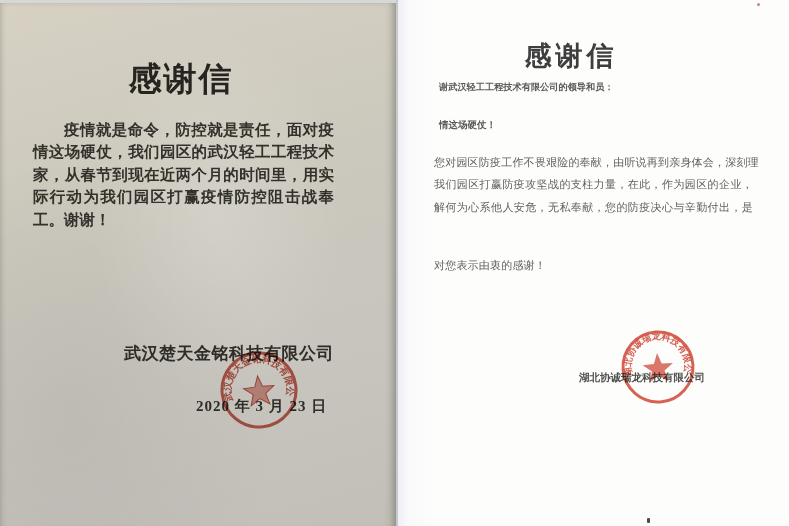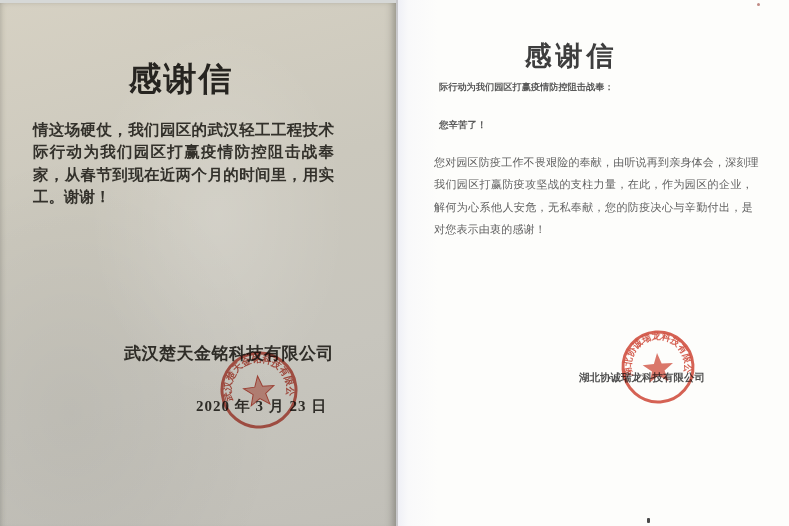--- a/index.html
+++ b/index.html
@@ -62,21 +62,21 @@
     font-size:9.5px;font-weight:600;color:#595959;
   }
   .page-right .body{
     position:absolute;left:36px;top:151px;width:319px;
     font-size:11px;line-height:22.4px;letter-spacing:.2px;color:#606060;font-weight:500;
   }
   .page-right .body .ln{
     text-align:justify;text-align-last:justify;text-justify:inter-character;
     white-space:nowrap;
   }
-  .page-right .body .ln.last{text-align:left;text-align-last:left;}
+  .page-right .body .ln.last{text-align:left;text-align-last:left;margin-top:36px;}
   .page-right .signature{
     position:absolute;left:181px;top:371px;
     font-size:10.5px;font-weight:600;color:#4f4f4f;
   }
   .artifact-dot{
     position:absolute;left:249px;top:518px;width:3px;height:5px;background:#4a4a4a;border-radius:1px;
   }
   .artifact-speck{
     position:absolute;left:359px;top:3px;width:3px;height:3px;background:#c08a84;border-radius:50%;
   }
@@ -86,44 +86,45 @@
   .seal-right{left:200px;top:307px;transform:rotate(-4deg);}
   .seal text{font-family:"Liberation Serif","DejaVu Serif",serif;font-weight:bold;}
 </style>
 </head>
 <body>
 
 <div class="page-left">
   <div class="title">感谢信</div>
 
   <div class="body">
+    <div class="ln first">疫情就是命令，防控就是责任，面对疫</div>
     <div class="ln">情这场硬仗，我们园区的武汉轻工工程技术</div>
+    <div class="ln">家，从春节到现在近两个月的时间里，用实</div>
     <div class="ln">际行动为我们园区打赢疫情防控阻击战奉</div>
-    <div class="ln">家，从春节到现在近两个月的时间里，用实</div>
     <div class="ln last">工。谢谢！</div>
   </div>
 
   <div class="signature">武汉楚天金铭科技有限公司</div>
   <div class="date">2020 年 3 月 23 日</div>
 
   <svg class="seal seal-left" width="120" height="120" viewBox="0 0 120 120">
     <circle cx="60" cy="60" r="37" fill="none" stroke="#bf3a2b" stroke-width="3" opacity="0.9"></circle>
     <path id="arcL" d="M33.7,69.6 A28,28 0 1 1 86.3,69.6" fill="none"></path>
     <text font-size="9.5" fill="#bf3a2b" opacity="0.95">
       <textPath href="#arcL" startOffset="2">武汉楚天金铭科技有限公司</textPath>
     </text>
     <polygon points="60,46 63.9,56.7 75.2,57.1 66.3,64.0 69.4,74.9 60,68.6 50.6,74.9 53.7,64.0 44.8,57.1 56.1,56.7" fill="#c4402e" fill-opacity="0.55" stroke="#bf3a2b" stroke-width="1"></polygon>
   </svg>
 </div>
 
 <div class="page-right">
   <div class="title">感谢信</div>
 
-  <div class="salutation">际行动为我们园区打赢疫情防控阻击战奉：</div>
-  <div class="greeting">您辛苦了！</div>
+  <div class="salutation">谢武汉轻工工程技术有限公司的领导和员：</div>
+  <div class="greeting">情这场硬仗！</div>
 
   <div class="body">
     <div class="ln">您对园区防疫工作不畏艰险的奉献，由听说再到亲身体会，深刻理</div>
     <div class="ln">我们园区打赢防疫攻坚战的支柱力量，在此，作为园区的企业，</div>
     <div class="ln">解何为心系他人安危，无私奉献，您的防疫决心与辛勤付出，是</div>
     <div class="ln last">对您表示由衷的感谢！</div>
   </div>
 
   <div class="signature">湖北协诚瑞龙科技有限公司</div>
 

